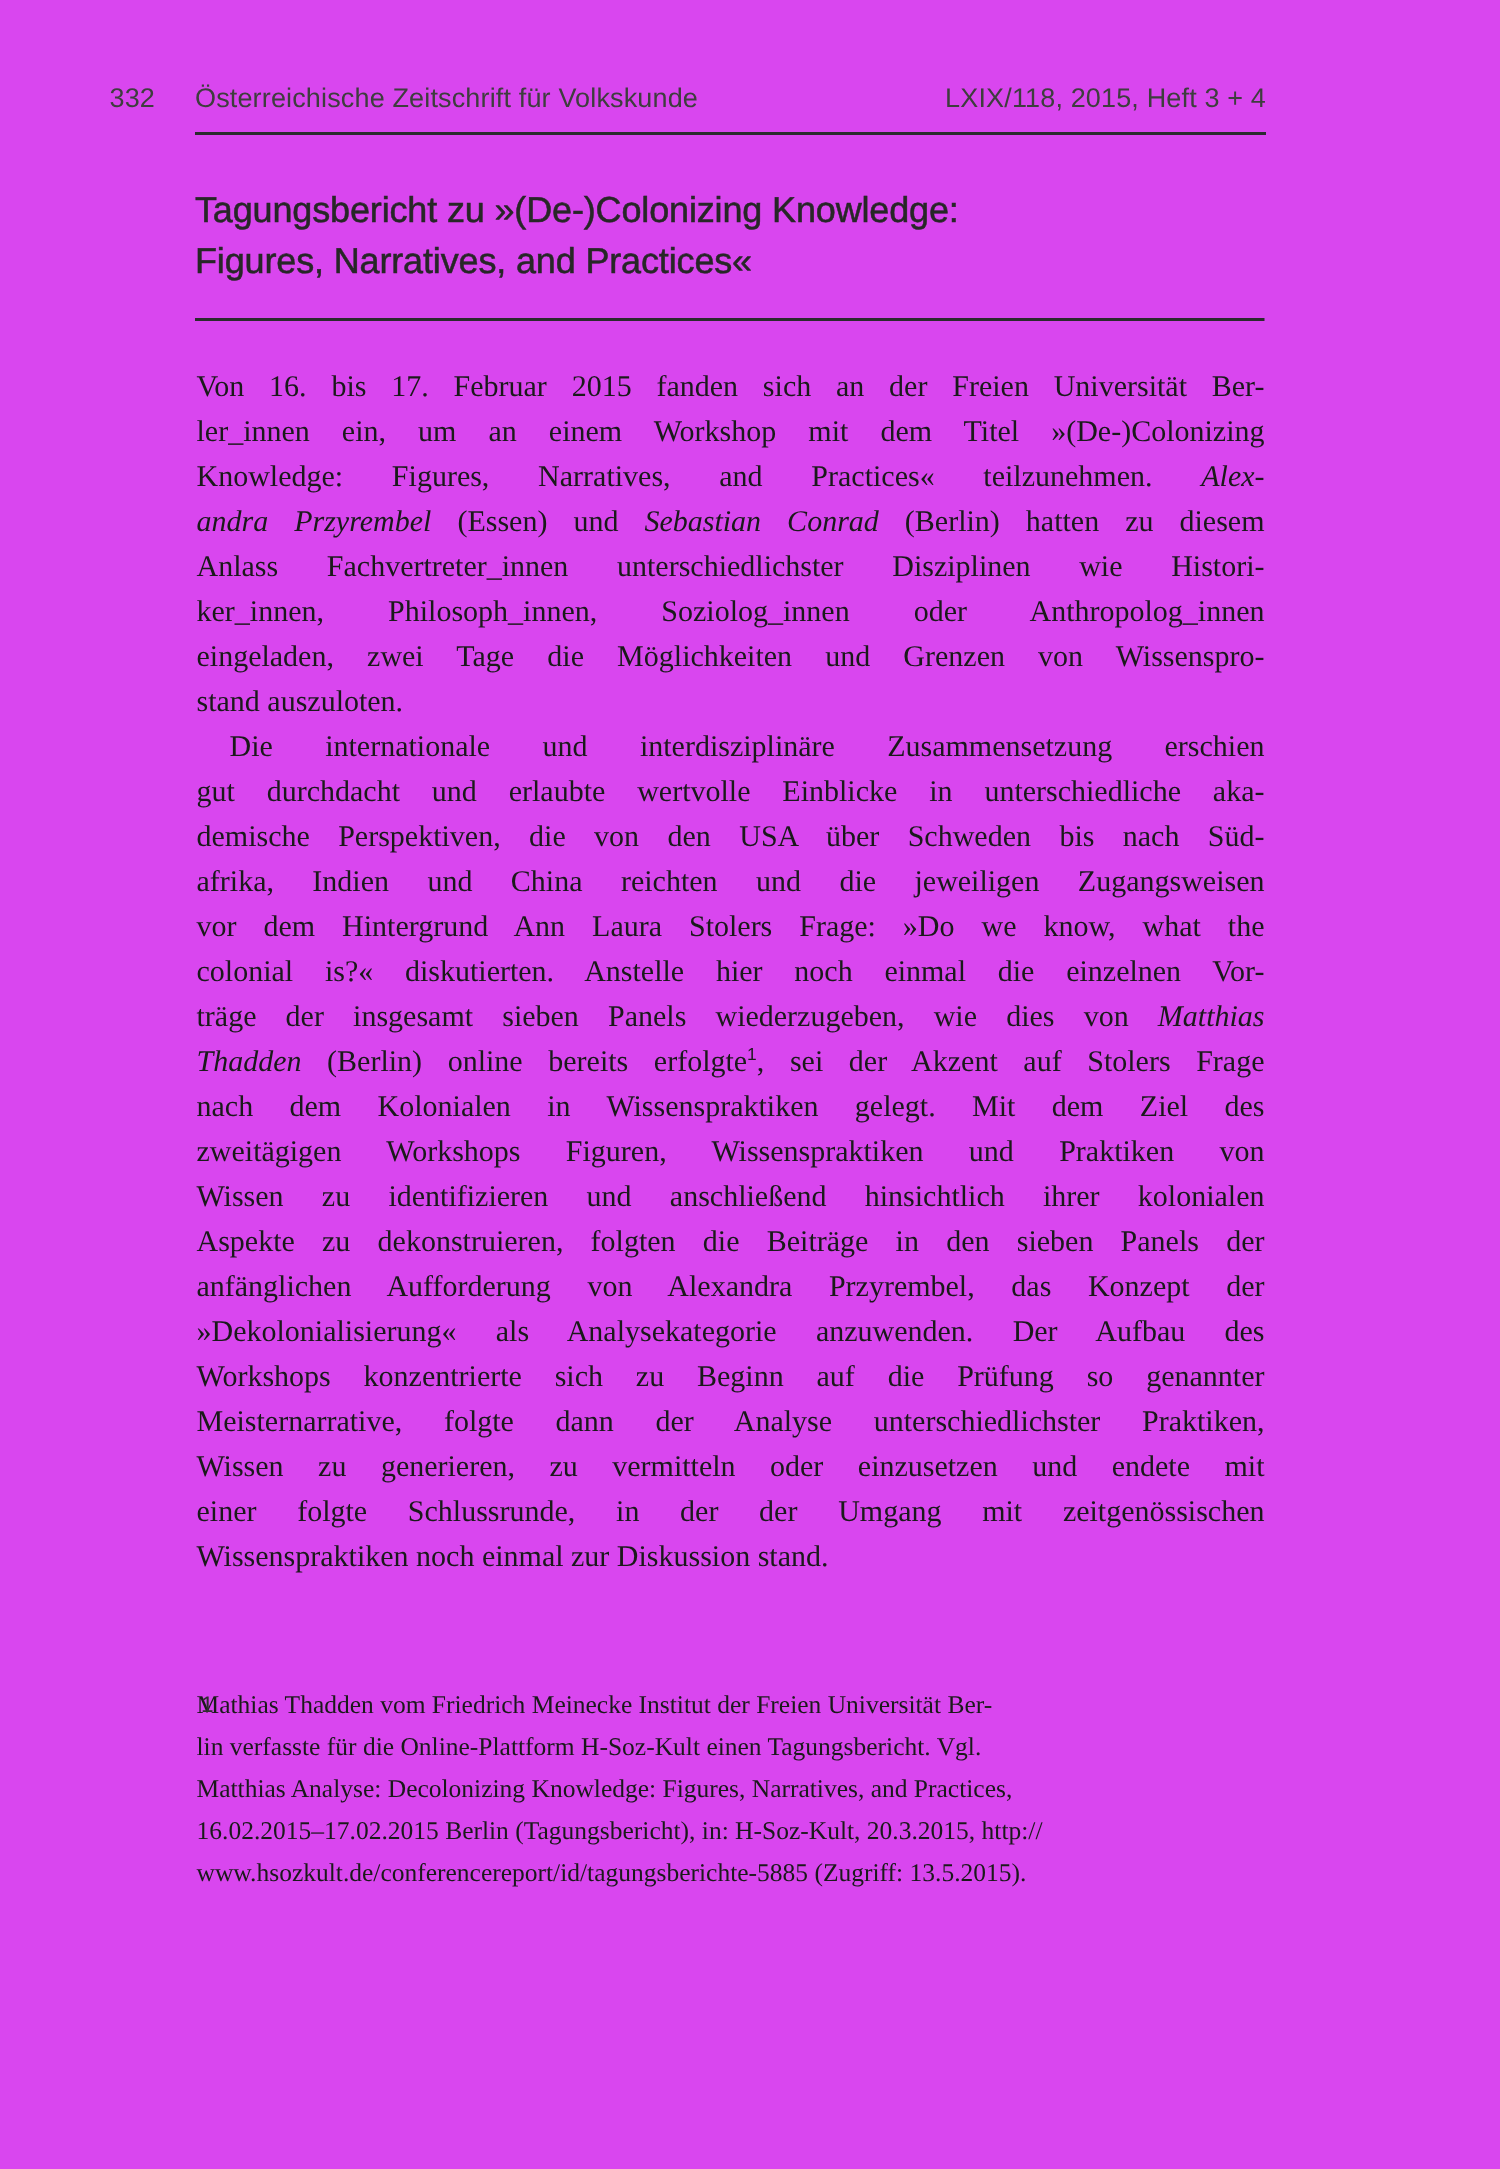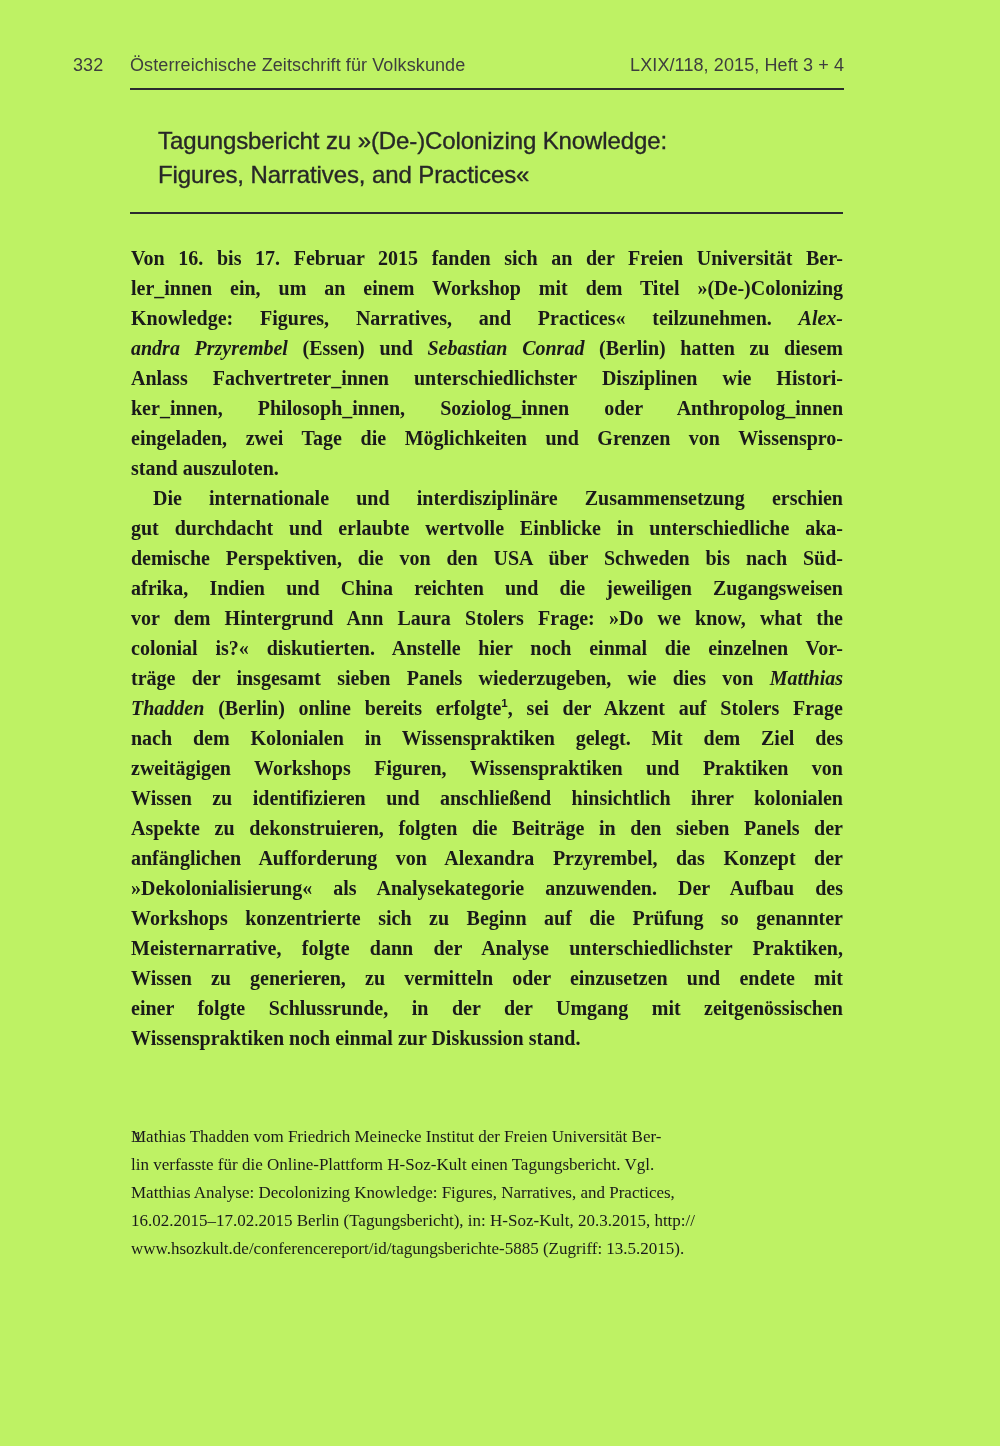--- a/index.html
+++ b/index.html
@@ -3,21 +3,21 @@
 <meta charset="utf-8">
 <style>
   html, body { margin: 0; padding: 0; }
   body {
     width: 1000px; height: 1446px;
     background: #ffffff;
     position: relative;
     font-family: "Liberation Serif", serif;
     overflow: hidden;
   }
-  .page { position: absolute; inset: 0; background: #bef264; padding-left: 13px; }
+  .page { position: absolute; inset: 0; background: #d946ef; padding-left: 13px; }
 
   
   .running-head {
     position: absolute; top: 55px; left: 73px; width: 771px;
     font-family: "Liberation Sans", sans-serif;
     font-size: 18px; line-height: 20px; color: #3e3e3e;
     display: flex; align-items: baseline;
     letter-spacing: 0.1px;
   }
   .pagenum { width: 57px; }
@@ -30,37 +30,35 @@
   }
 
   
   .title {
     position: absolute; top: 124px; left: 130px; width: 714px;
     font-family: "Liberation Sans", sans-serif;
     font-size: 24px; line-height: 34px;
     color: #272727; font-weight: 500;
     -webkit-text-stroke: 0.35px #272727;
     letter-spacing: -0.1px;
-    margin-left: 28px;
   }
   .title-rule {
     position: absolute; top: 212px; left: 130px; width: 713px; height: 2px;
     background: #2b2b2e;
   }
 
   
   .article {
     position: absolute; top: 243px; left: 131px; width: 712px;
     font-size: 20px; line-height: 30px; color: #1a1a1a;
   }
   .bodyline {
     text-align: justify;
     text-align-last: justify;
     white-space: nowrap;
-    font-weight: bold;
   }
   .bodyline.lastline { text-align-last: left; }
   .bodyline.indent { text-indent: 22px; }
   .article i, .footnote i { font-style: italic; }
   sup {
     font-family: "Liberation Sans", sans-serif;
     font-size: 0.58em; line-height: 0; vertical-align: super;
   }
 
   

